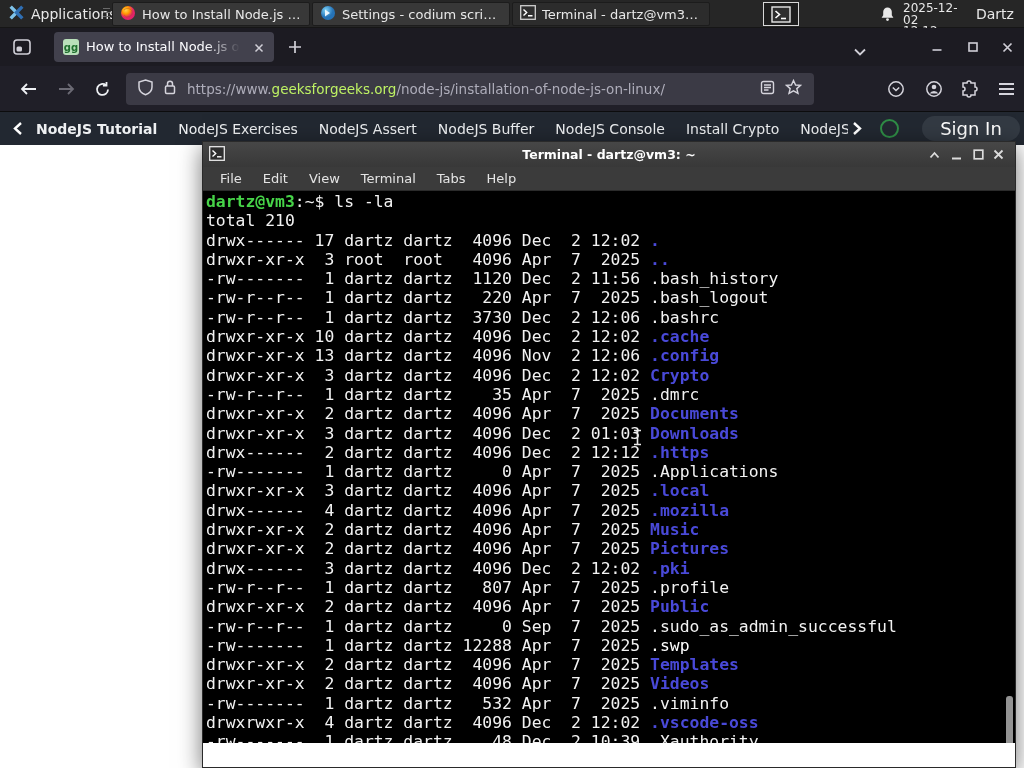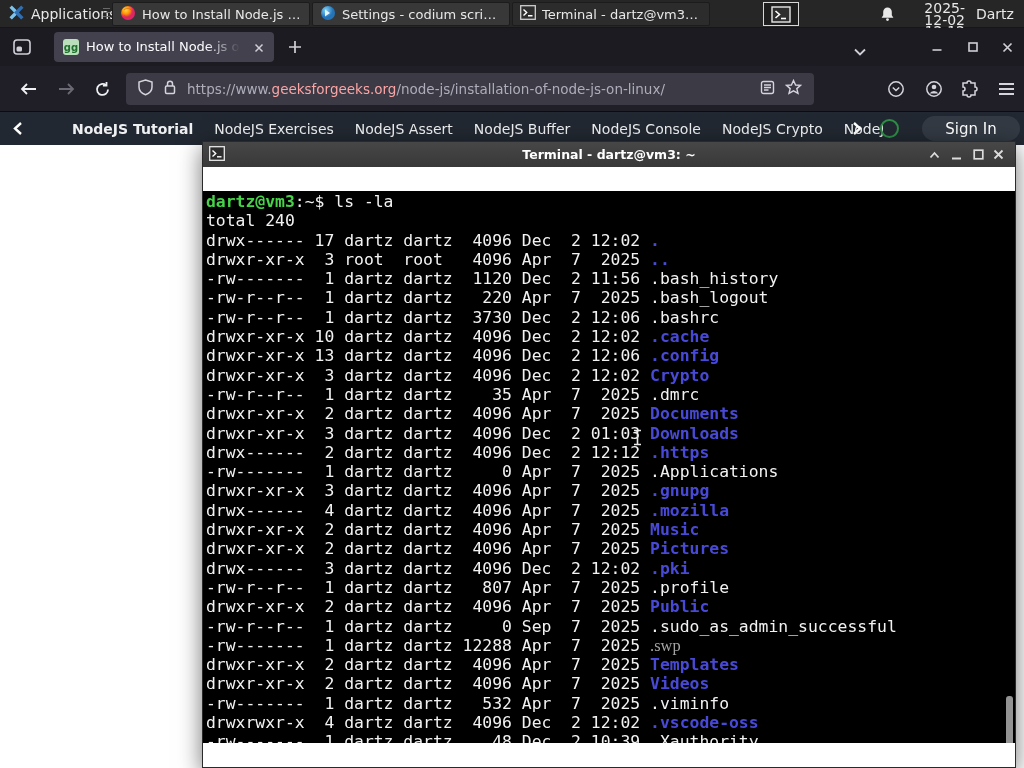--- a/index.html
+++ b/index.html
@@ -16,22 +16,22 @@
   .task-btn { position:absolute; top:2px; height:24px; width:198px; display:flex;
               align-items:center; gap:6px; padding:0 7px; background:#383838;
               border:1px solid #1c1c1c; border-radius:2px; font-size:13px;
               white-space:nowrap; overflow:hidden; }
   .task-btn.active { background:#2c2c2c; }
   .task-btn .lbl { overflow:hidden; text-overflow:ellipsis; }
   .tray-box { position:absolute; left:763px; top:2px; width:36px; height:24px;
               border:1px solid #d8d8d8; background:#1e1e1e; display:flex;
               align-items:center; justify-content:center; }
   .bell { position:absolute; left:880px; top:6px; }
-  .clock { position:absolute; left:903px; top:3px; width:62px; text-align:right;
-           font-size:14px; line-height:11.5px; color:#e8e8e8; }
+  .clock { position:absolute; left:903px; top:3px; width:62px; text-align:left;
+           font-size:12px; line-height:11.5px; color:#e8e8e8; }
   .user { position:absolute; left:976px; top:6px; font-size:14px; }
 
   
   #tabbar { position:absolute; left:0; top:28px; width:1024px; height:38px; background:#1c1b22; }
   .ffview { position:absolute; left:12px; top:9px; width:20px; height:20px; }
   .tab { position:absolute; left:54px; top:4px; width:220px; height:30px;
          background:#42414d; border-radius:4px; color:#fbfbfe; }
   .tab .fav { position:absolute; left:9px; top:7px; width:16px; height:16px;
               background:#b9e0ba; border-radius:3px; color:#20702f; font-weight:bold;
               font-size:10px; display:flex; align-items:center; justify-content:center; }
@@ -45,37 +45,37 @@
   .winbtn { position:absolute; top:11px; width:16px; height:16px; display:flex;
             align-items:center; justify-content:center; }
   #navbar { position:absolute; left:0; top:66px; width:1024px; height:46px;
             background:#201f28; border-bottom:1px solid #0c0c0d; }
   .navico { position:absolute; top:9px; width:28px; height:28px; display:flex;
             align-items:center; justify-content:center; font-size:18px; color:#eef0f4; }
   .urlbar { position:absolute; left:126px; top:7px; width:688px; height:32px;
             background:#3b3a45; border-radius:4px; display:flex; align-items:center;
             gap:10px; padding:0 12px; }
   .urltext { font-size:13.5px; color:#aeadba; white-space:nowrap; overflow:hidden; flex:1; }
-  .urltext .domain { color:#fca5a5; }
+  .urltext .domain { color:#bef264; }
   .burger { display:flex; flex-direction:column; gap:3.5px; }
   .burger div { width:15px; height:1.8px; background:#d5d4dc; }
 
   
   #gfgnav { position:absolute; left:0; top:112px; width:1024px; height:33px;
             background:#222831; color:#eef0f2; }
   .gfg-links { position:absolute; left:36px; top:0; width:812px; height:33px;
                display:flex; gap:21px; align-items:center; font-size:14px;
-               white-space:nowrap; overflow:hidden;margin-left:36px; }
+               white-space:nowrap; overflow:hidden; }
   .gfg-links span:first-child { font-weight:600; }
   .chevL { position:absolute; left:12px; top:9px; }
   .chevR { position:absolute; left:851px; top:9px; }
   .searchring { position:absolute; left:880px; top:7px; width:19px; height:19px;
                 border:2.6px solid #2f8d46; border-radius:50%; }
   .signin { position:absolute; left:922px; top:4px; width:98px; height:25px;
-            background:#333a43; border-radius:13px; color:#fff; font-size:15px;
+            background:#333a43; border-radius:13px; color:#fff; font-size:18px;
             display:flex; align-items:center; justify-content:center; }
 
   #page { position:absolute; left:0; top:145px; width:1024px; height:623px; background:#ffffff; }
 
   
   #term { position:absolute; left:202px; top:141px; width:814px; height:627px;
           border:1px solid #2a2a2a; box-shadow:0 6px 22px rgba(0,0,0,.55); }
   .titlebar { position:absolute; left:0; top:0; width:100%; height:25px;
               background:linear-gradient(#474747,#383838); display:flex;
               align-items:center; }
@@ -88,21 +88,21 @@
              background:#3b3b3b; border-bottom:1px solid #2b2b2b; display:flex;
              align-items:center; gap:21px; padding-left:17px; }
   .menubar span { font-size:13px; color:#e4e4e4; }
   .screen { position:absolute; left:0; top:49px; width:100%; height:552px;
             background:#000; overflow:hidden; }
   .screen pre { position:absolute; left:3px; top:1px;
                 font-family:"DejaVu Sans Mono","Liberation Mono",monospace;
                 font-size:16.4px; line-height:19.3px; color:#f2f2f2; }
   .c-user { color:#46d348; font-weight:bold; }
   .c-dir  { color:#4949d8; font-weight:bold; }
-  .c-dim  { color:#a3a3a3;font-family:Liberation Serif, serif; }
+  .c-dim  { color:#ffffff; }
   .sthumb { position:absolute; right:2px; top:505px; width:7px; height:58px;
             background:#939393; border-radius:3px; }
   .ibeam  { position:absolute; left:429px; top:238px; }
 </style>
 </head>
 <body>
 
 <div id="panel">
   <div class="app-btn">
     <span>
@@ -292,21 +292,21 @@
     <svg width="12" height="15" viewBox="0 0 12 15">
         <path d="M9 2 L3 7.5 l6 5.5" stroke="#ffffff" stroke-width="2.4" fill="none"></path>
       </svg>
   </span>
   <div class="gfg-links">
       <span>NodeJS Tutorial</span>
       <span>NodeJS Exercises</span>
       <span>NodeJS Assert</span>
       <span>NodeJS Buffer</span>
       <span>NodeJS Console</span>
-      <span>NodeJS Crypto</span>
+      <span>Install Crypto</span>
       <span>NodeJS DNS</span>
     </div>
   <span class="chevR">
     <svg width="12" height="15" viewBox="0 0 12 15">
         <path d="M3 2 l6 5.5 -6 5.5" stroke="#ffffff" stroke-width="2.4" fill="none"></path>
       </svg>
   </span>
   <span class="searchring"></span>
   <div class="signin">Sign In</div>
 </div>
@@ -337,37 +337,45 @@
         <svg width="11" height="11" viewBox="0 0 11 11">
           <rect x="1.2" y="1.2" width="8.6" height="8.6" fill="none" stroke="#dcdcdc" stroke-width="1.7"></rect>
         </svg>
       </span>
     <span class="tb" style="right:8px">
         <svg width="11" height="11" viewBox="0 0 11 11">
           <path d="M1.5 1.5 l8 8 M9.5 1.5 l-8 8" stroke="#dcdcdc" stroke-width="1.8"></path>
         </svg>
       </span>
   </div>
+  <div class="menubar">
+      <span>File</span>
+      <span>Edit</span>
+      <span>View</span>
+      <span>Terminal</span>
+      <span>Tabs</span>
+      <span>Help</span>
+    </div>
   <div class="screen">
     <pre><span class="c-user">dartz@vm3</span><span>:~$ ls -la
-</span><span>total 240
+</span><span>total 210
 </span><span>drwx------ 17 dartz dartz  4096 Dec  2 12:02 </span><span class="c-dir">.</span><span>
 </span><span>drwxr-xr-x  3 root  root   4096 Apr  7  2025 </span><span class="c-dir">..</span><span>
 </span><span>-rw-------  1 dartz dartz  1120 Dec  2 11:56 </span><span>.bash_history</span><span>
 </span><span>-rw-r--r--  1 dartz dartz   220 Apr  7  2025 </span><span>.bash_logout</span><span>
 </span><span>-rw-r--r--  1 dartz dartz  3730 Dec  2 12:06 </span><span>.bashrc</span><span>
 </span><span>drwxr-xr-x 10 dartz dartz  4096 Dec  2 12:02 </span><span class="c-dir">.cache</span><span>
-</span><span>drwxr-xr-x 13 dartz dartz  4096 Dec  2 12:06 </span><span class="c-dir">.config</span><span>
+</span><span>drwxr-xr-x 13 dartz dartz  4096 Nov  2 12:06 </span><span class="c-dir">.config</span><span>
 </span><span>drwxr-xr-x  3 dartz dartz  4096 Dec  2 12:02 </span><span class="c-dir">Crypto</span><span>
 </span><span>-rw-r--r--  1 dartz dartz    35 Apr  7  2025 </span><span>.dmrc</span><span>
 </span><span>drwxr-xr-x  2 dartz dartz  4096 Apr  7  2025 </span><span class="c-dir">Documents</span><span>
 </span><span>drwxr-xr-x  3 dartz dartz  4096 Dec  2 01:03 </span><span class="c-dir">Downloads</span><span>
 </span><span>drwx------  2 dartz dartz  4096 Dec  2 12:12 </span><span class="c-dir">.https</span><span>
 </span><span>-rw-------  1 dartz dartz     0 Apr  7  2025 </span><span>.Applications</span><span>
-</span><span>drwxr-xr-x  3 dartz dartz  4096 Apr  7  2025 </span><span class="c-dir">.gnupg</span><span>
+</span><span>drwxr-xr-x  3 dartz dartz  4096 Apr  7  2025 </span><span class="c-dir">.local</span><span>
 </span><span>drwx------  4 dartz dartz  4096 Apr  7  2025 </span><span class="c-dir">.mozilla</span><span>
 </span><span>drwxr-xr-x  2 dartz dartz  4096 Apr  7  2025 </span><span class="c-dir">Music</span><span>
 </span><span>drwxr-xr-x  2 dartz dartz  4096 Apr  7  2025 </span><span class="c-dir">Pictures</span><span>
 </span><span>drwx------  3 dartz dartz  4096 Dec  2 12:02 </span><span class="c-dir">.pki</span><span>
 </span><span>-rw-r--r--  1 dartz dartz   807 Apr  7  2025 </span><span>.profile</span><span>
 </span><span>drwxr-xr-x  2 dartz dartz  4096 Apr  7  2025 </span><span class="c-dir">Public</span><span>
 </span><span>-rw-r--r--  1 dartz dartz     0 Sep  7  2025 </span><span>.sudo_as_admin_successful</span><span>
 </span><span>-rw-------  1 dartz dartz 12288 Apr  7  2025 </span><span class="c-dim">.swp</span><span>
 </span><span>drwxr-xr-x  2 dartz dartz  4096 Apr  7  2025 </span><span class="c-dir">Templates</span><span>
 </span><span>drwxr-xr-x  2 dartz dartz  4096 Apr  7  2025 </span><span class="c-dir">Videos</span><span>

